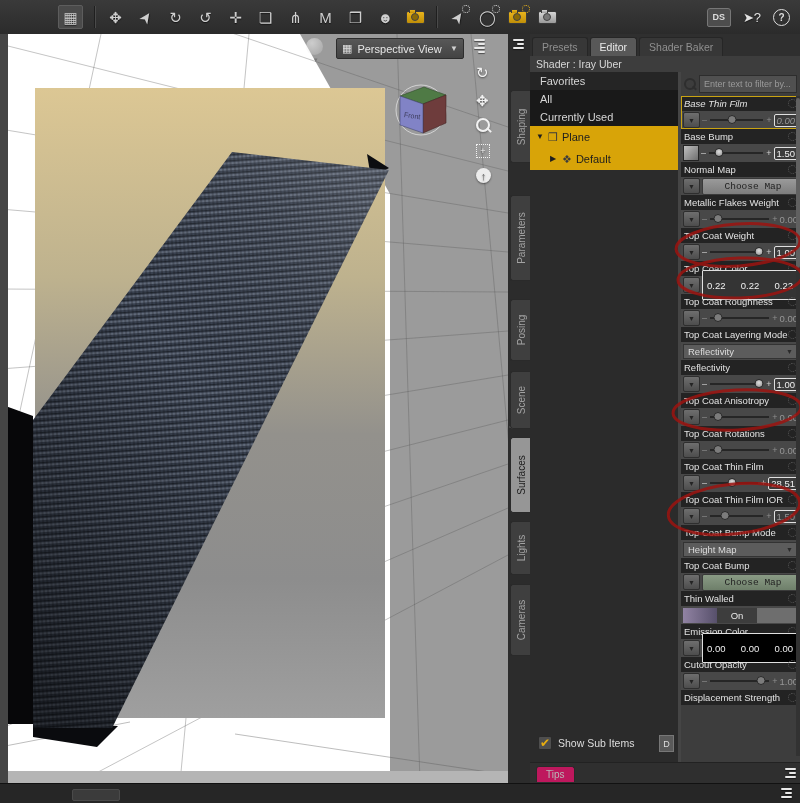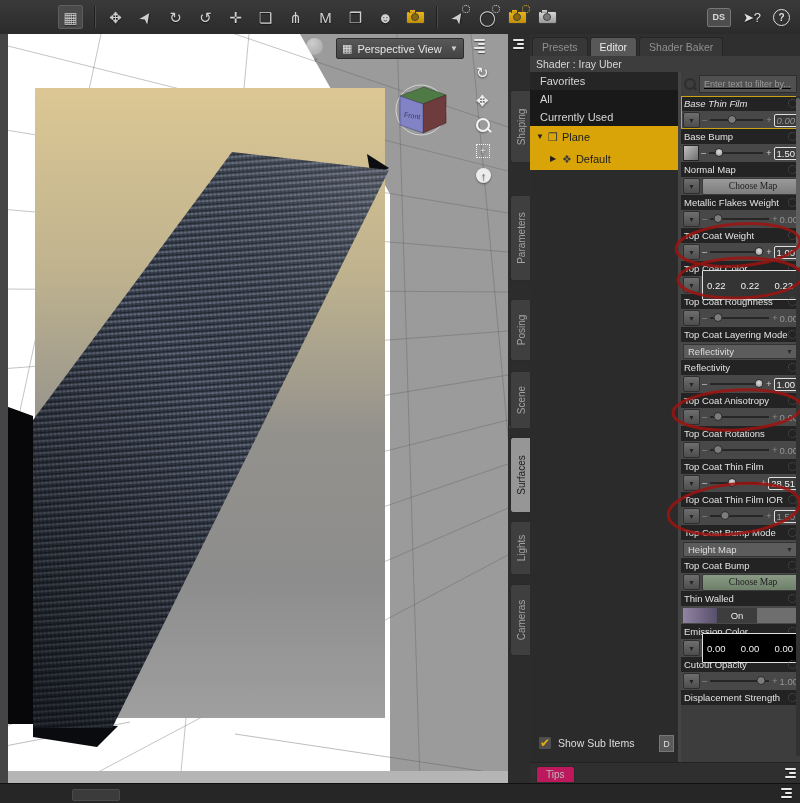--- a/index.html
+++ b/index.html
@@ -77,21 +77,21 @@
   .litem.tree.child{padding-left:20px;}
   #show-sub{position:absolute;left:0;bottom:8px;width:148px;height:22px;display:flex;align-items:center;gap:6px;padding-left:8px;box-sizing:border-box;}
   .chk{width:12px;height:12px;background:#4e4e4e;border:1px solid #2a2a2a;border-radius:2px;color:#e8ad10;
     font-size:12px;font-weight:bold;line-height:10px;display:flex;align-items:center;justify-content:center;}
   #show-sub .sslbl{font-size:10.5px;color:#dddddd;}
   #partial-btn{position:absolute;right:4px;bottom:10px;width:13px;height:15px;background:#5a5a5a;border:1px solid #777;
     color:#ddd;font-size:9px;display:flex;align-items:center;justify-content:center;}
   #grip{position:absolute;left:222px;bottom:0px;width:22px;height:4px;background:#6a6a6a;border-radius:2px;}
   
   #params-col{position:absolute;left:151px;top:0;width:119px;height:690px;background:#3d3d3d;overflow:hidden;}
-  #search-row{height:24px;display:flex;align-items:center;gap:3px;padding:0 3px;box-sizing:border-box;text-decoration:underline;}
+  #search-row{height:24px;display:flex;align-items:center;gap:3px;padding:0 3px;box-sizing:border-box;}
   .srch-mag{position:relative;width:8px;height:8px;border:2px solid #2e2e2e;border-radius:50%;flex:none;}
   .srch-mag::after{content:"";position:absolute;left:6px;top:7px;width:5px;height:2px;background:#2e2e2e;transform:rotate(45deg);}
   #search-input{flex:1;min-width:0;height:16px;background:#505050;border:1px solid #2d2d2d;color:#ddd;font-size:9px;padding:0 4px;}
   #search-input::placeholder{color:#9a9a9a;}
   .param{height:33px;box-sizing:border-box;}
   .param.sel{outline:1px solid #c9a312;outline-offset:-1px;font-style:italic;}
   .plabel{height:15px;background:#232323;display:flex;align-items:center;padding:0 3px;box-sizing:border-box;}
   .plabel .pt{flex:1;font-size:9.5px;color:#e2e2e2;white-space:nowrap;overflow:hidden;}
   .gear{width:7px;height:7px;border:1.6px dotted #565656;border-radius:50%;flex:none;}
   .pctrl{height:18px;background:#484848;display:flex;align-items:center;padding:0 2px;box-sizing:border-box;gap:2px;}
@@ -105,21 +105,21 @@
   .thumb{position:absolute;top:-4px;width:9px;height:9px;border-radius:50%;transform:translateX(-50%);
     background:radial-gradient(circle at 50% 38%,#dedede,#8e8e8e);border:1px solid #2a2a2a;box-sizing:border-box;}
   .dimc .thumb{background:#7c7c7c;}
   .pval{flex:none;font-size:9.5px;color:#f0f0f0;margin-left:2px;}
   .pval.dim{color:#969696;}
   .pval.boxed{border:1px solid #e0e0e0;border-radius:2px;padding:0 2px;background:rgba(0,0,0,.18);}
   .ddrow{flex:1;height:15px;background:#5c5c5c;border:1px solid #333;display:flex;align-items:center;padding:0 4px;box-sizing:border-box;}
   .ddrow .dv{flex:1;font-size:9.5px;color:#dcdcdc;white-space:nowrap;overflow:hidden;}
   .ddrow .car{font-size:7px;color:#2a2a2a;}
   .choosemap{flex:1;height:15px;background:linear-gradient(#9a9a9a,#7d7d7d);border:1px solid #3a3a3a;border-radius:2px;
-    color:#222;font-size:9.5px;display:flex;align-items:center;justify-content:center;font-family:Liberation Serif, serif;padding-left:6px;}
+    color:#222;font-size:9.5px;display:flex;align-items:center;justify-content:center;font-family:Liberation Mono, monospace;padding-left:6px;}
   .choosemap.green{background:linear-gradient(#8a9b85,#6e7f6a);}
   .cfield{flex:1;height:30px;border:1px solid #e0e0e0;border-radius:1px;display:flex;align-items:center;
     justify-content:space-between;padding:0 4px;box-sizing:border-box;}
   .cfield span{font-size:9.5px;color:#f0f0f0;}
   .togglerow{flex:1;height:15px;display:flex;}
   .tseg.purple{width:34px;background:linear-gradient(90deg,#9183a3,#57506b);}
   .tseg.gray{flex:1;background:#6e6e6e;}
   .tbtn{width:40px;background:#3d3d3d;color:#e8e8e8;font-size:9.5px;display:flex;align-items:center;justify-content:center;}
   #pscroll{position:absolute;right:0;top:24px;width:4px;height:660px;background:#323232;}
   #pscroll .sthumb{position:absolute;top:2px;left:0;width:4px;height:170px;background:#606060;border-radius:2px;}

